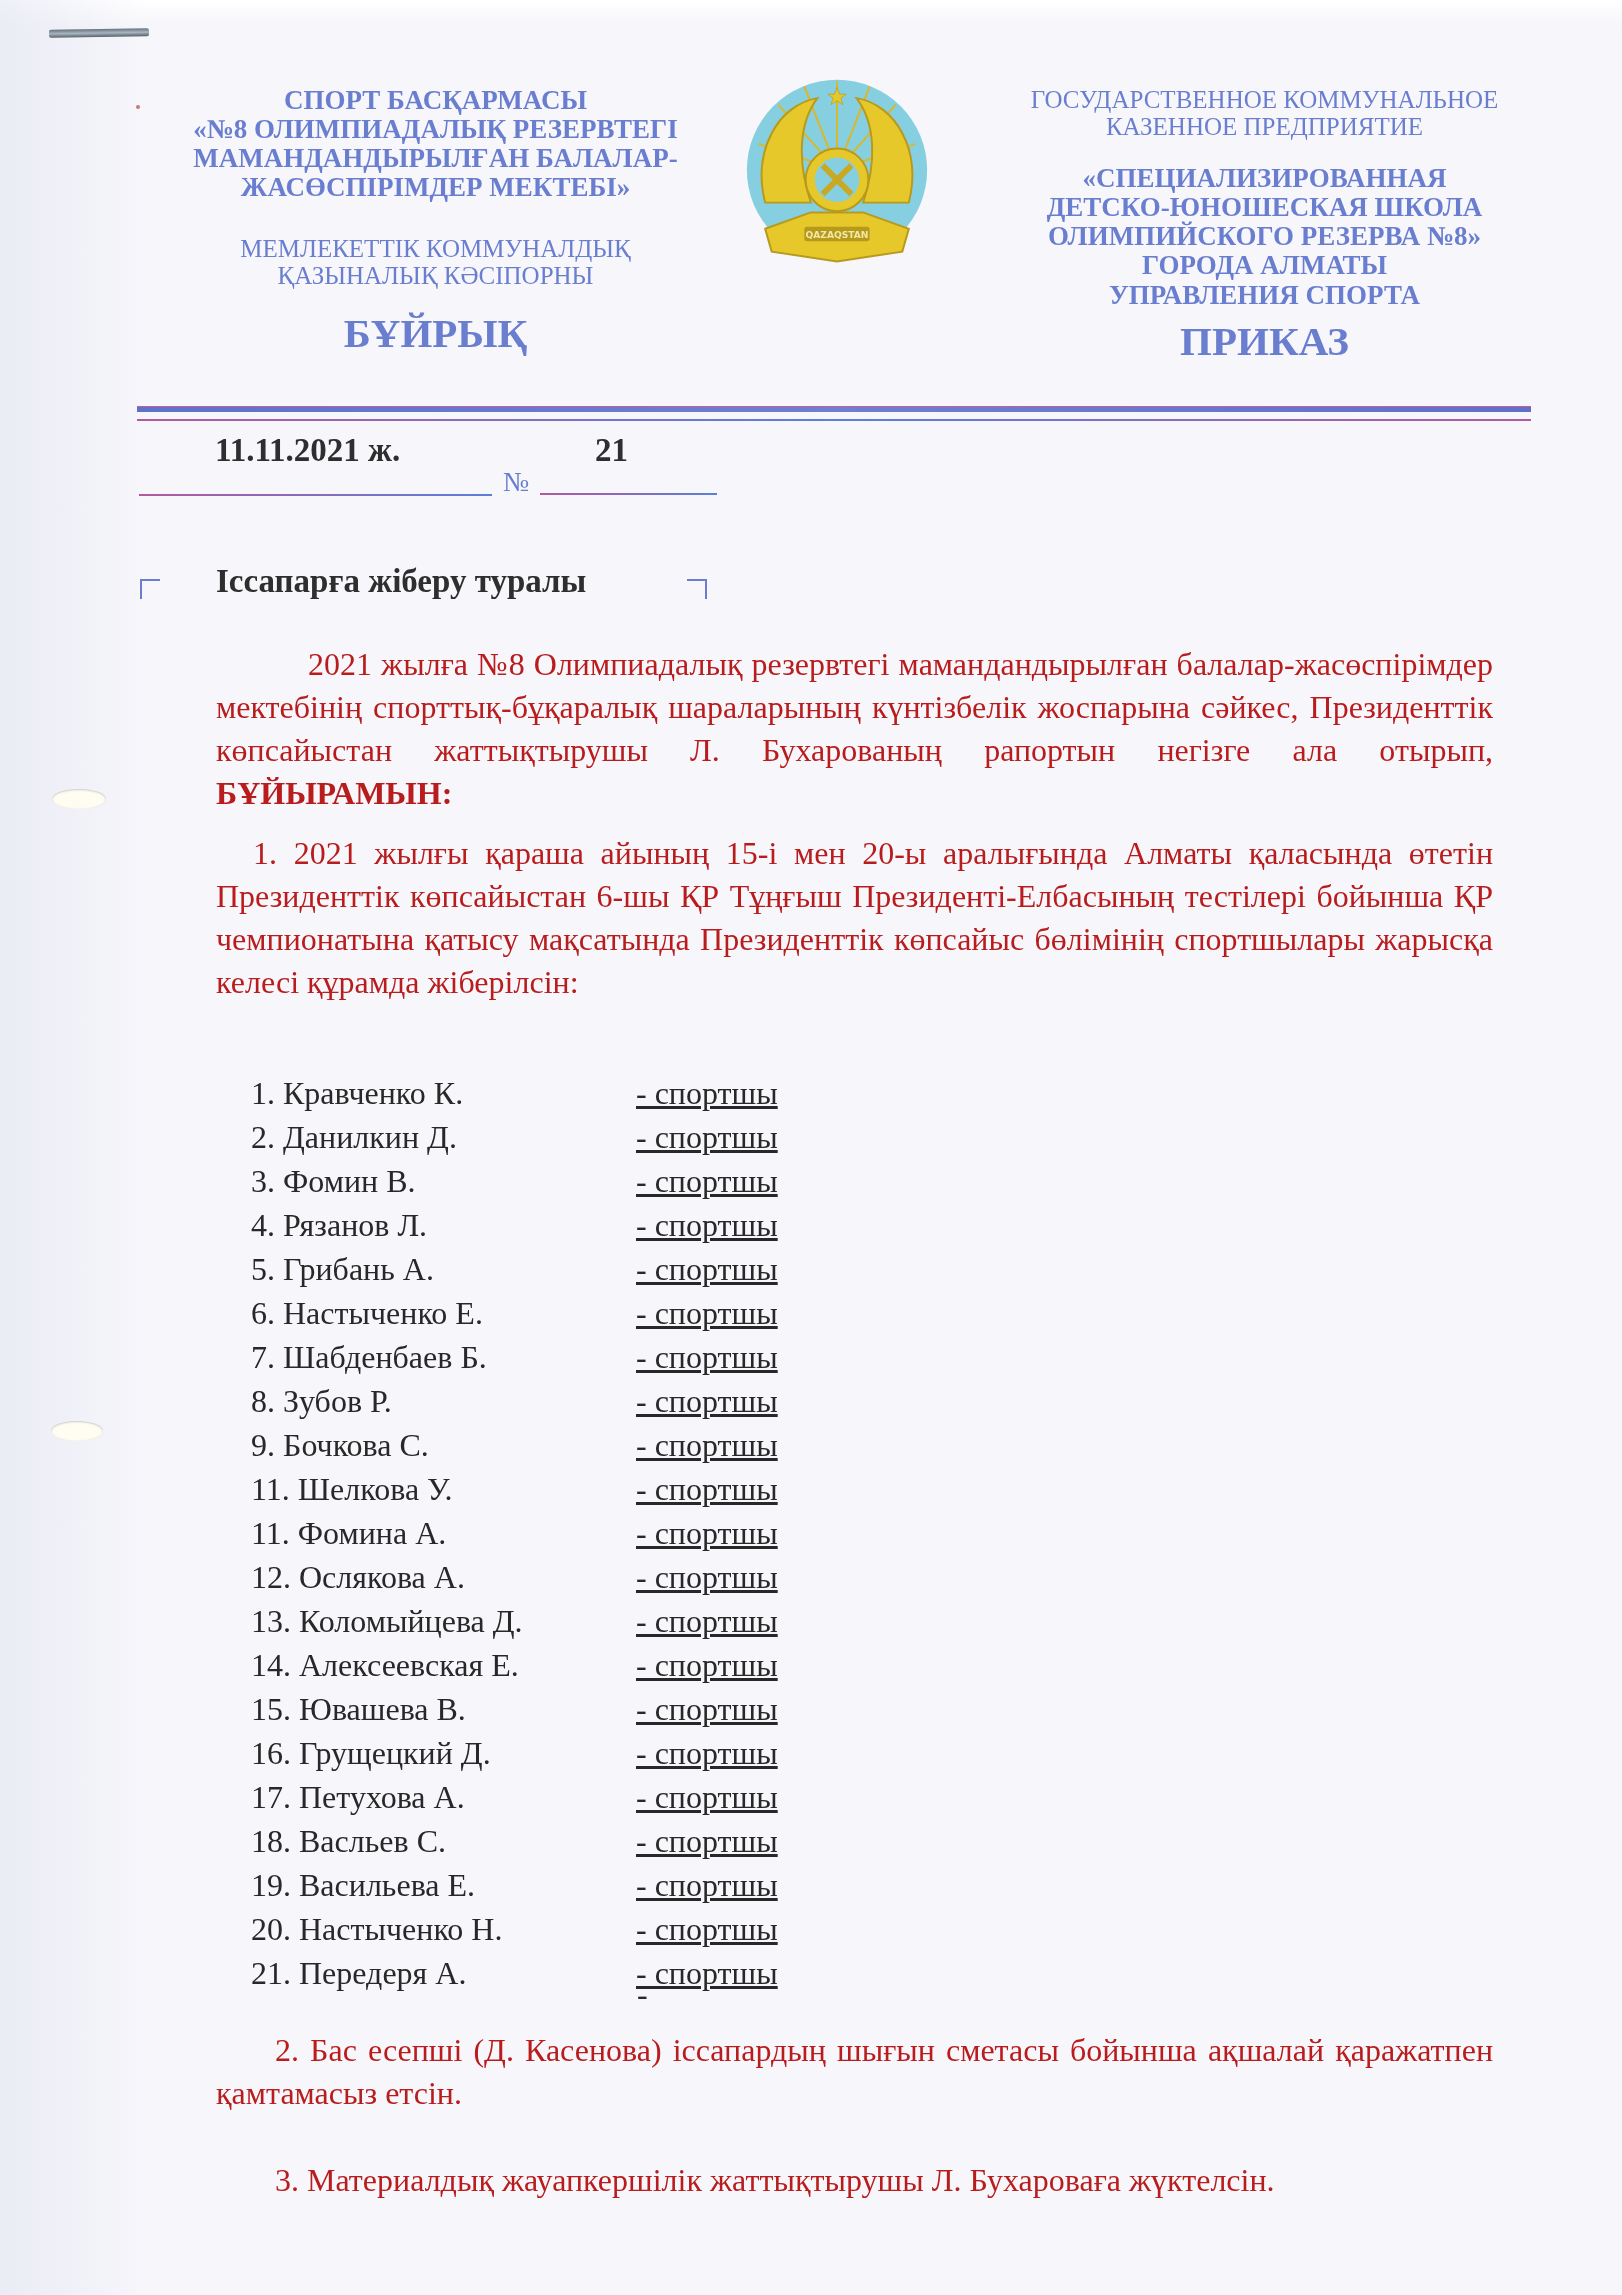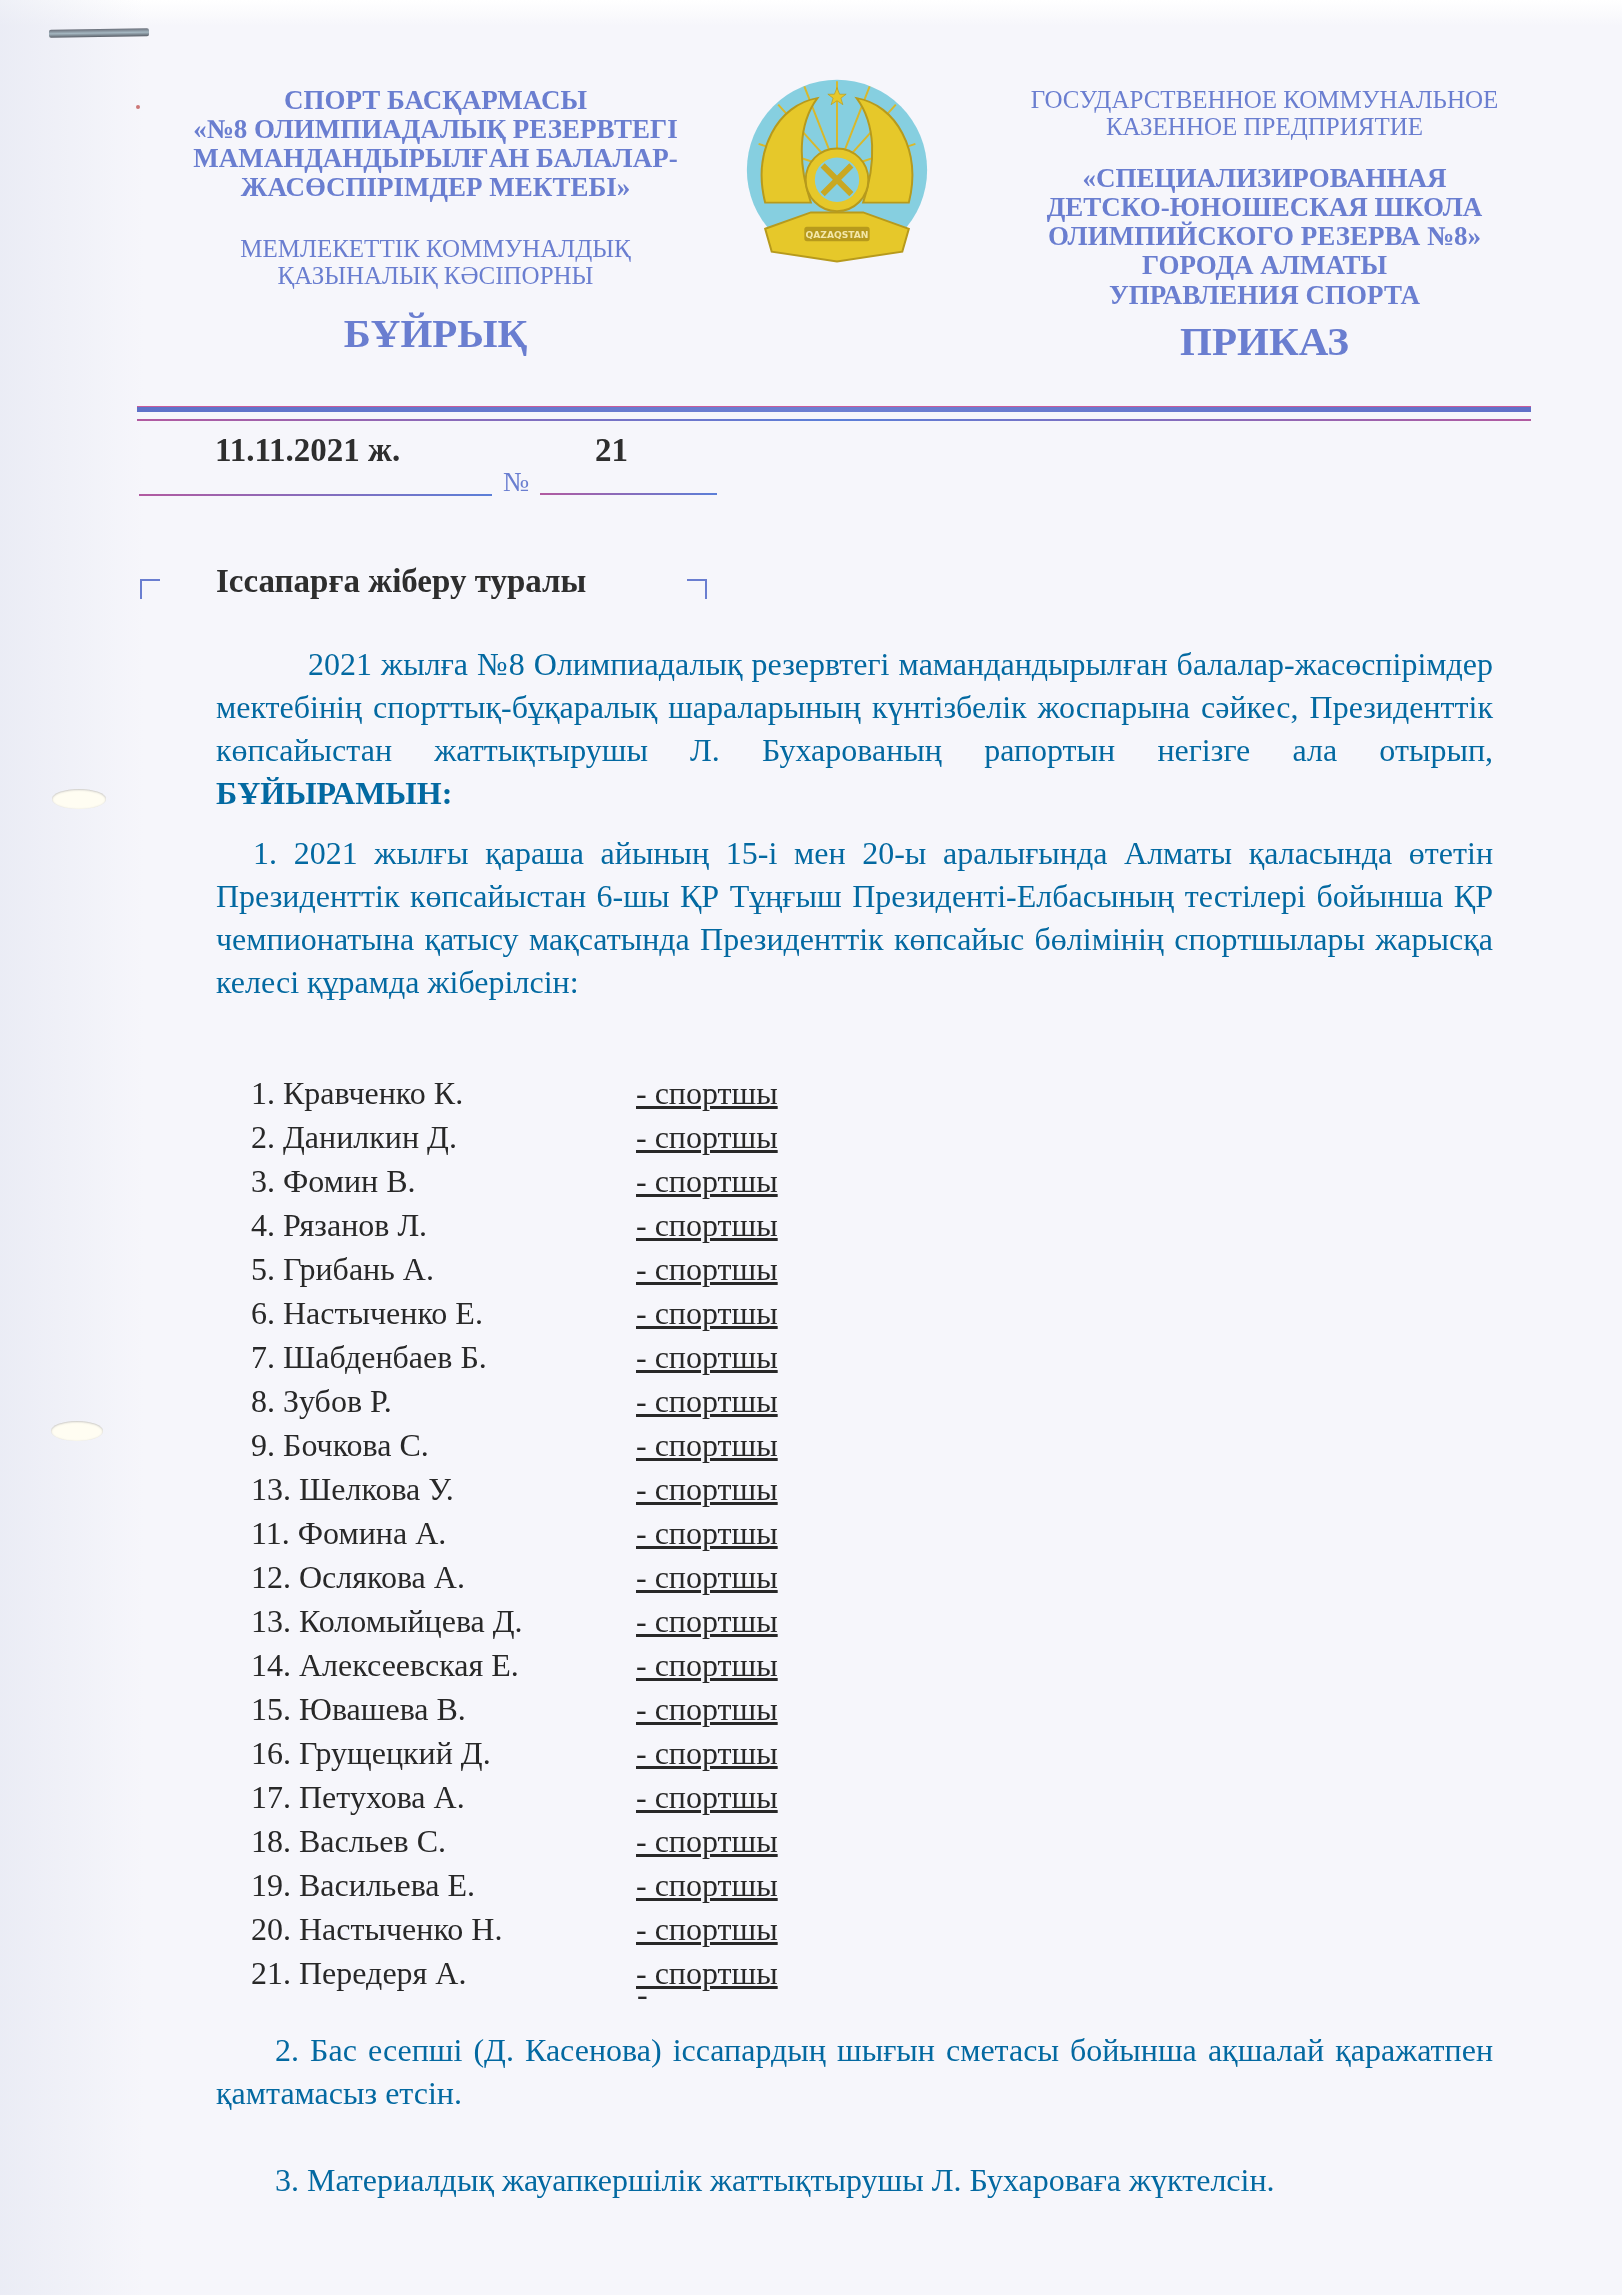--- a/index.html
+++ b/index.html
@@ -39,21 +39,21 @@
     background: linear-gradient(90deg, #b25aa0, #5b7fd8 50%, #b25aa0); }
   .date { left: 215px; top: 432px; font-size: 33px; font-weight: bold; color: #2e2e2e; }
   .num-val { left: 595px; top: 432px; font-size: 33px; font-weight: bold; color: #2e2e2e; }
   .num-sign { left: 503px; top: 466px; font-size: 27.5px; color: #6a7ed0; }
   .uline1 { left: 139px; top: 494px; width: 353px; height: 2px; background: linear-gradient(90deg, #b25aa0, #5b7fd8); }
   .uline2 { left: 540px; top: 493px; width: 177px; height: 2px; background: linear-gradient(90deg, #b25aa0, #5b7fd8); }
   .corner { width: 18.3px; height: 18.3px; border-color: #6a7ed0; border-style: solid; border-width: 0; }
   .corner-l { left: 140px; top: 579px; border-top-width: 2px; border-left-width: 2px; }
   .corner-r { left: 687px; top: 579px; border-top-width: 2px; border-right-width: 2px; }
   .subject { left: 216px; top: 563px; font-size: 33px; font-weight: bold; color: #2e2e2e; }
-  .para { font-size: 32px; line-height: 43px; text-align: justify; color: #0369a1; }
+  .para { font-size: 32px; line-height: 43px; text-align: justify; color: #b91c1c; }
   .p-intro { left: 216px; top: 643px; width: 1277px; text-indent: 92px; }
   .p1 { left: 216px; top: 832px; width: 1277px; text-indent: 37px; }
   .list { left: 251px; top: 1072px; width: 654px; font-size: 32px; color: #282828; }
   .row { height: 44px; line-height: 43px; position: relative; white-space: nowrap; }
   .row .nm { position: absolute; left: 0; }
   .row .rl { position: absolute; left: 385px; text-decoration: underline; }
   .lone-dash { left: 637px; top: 1976px; font-size: 32px; color: #282828; }
   .p2 { left: 216px; top: 2029px; width: 1277px; text-indent: 59px; }
   .p3 { left: 216px; top: 2159px; width: 1277px; text-indent: 59px; }
   .speck { width: 3.9px; height: 3.9px; border-radius: 50%; background: #c77; }
@@ -171,21 +171,21 @@
     </div>
     <div class="row">
       <span class="nm">8. Зубов Р.</span>
       <span class="rl">- спортшы</span>
     </div>
     <div class="row">
       <span class="nm">9. Бочкова С.</span>
       <span class="rl">- спортшы</span>
     </div>
     <div class="row">
-      <span class="nm">13. Шелкова У.</span>
+      <span class="nm">11. Шелкова У.</span>
       <span class="rl">- спортшы</span>
     </div>
     <div class="row">
       <span class="nm">11. Фомина А.</span>
       <span class="rl">- спортшы</span>
     </div>
     <div class="row">
       <span class="nm">12. Ослякова А.</span>
       <span class="rl">- спортшы</span>
     </div>

